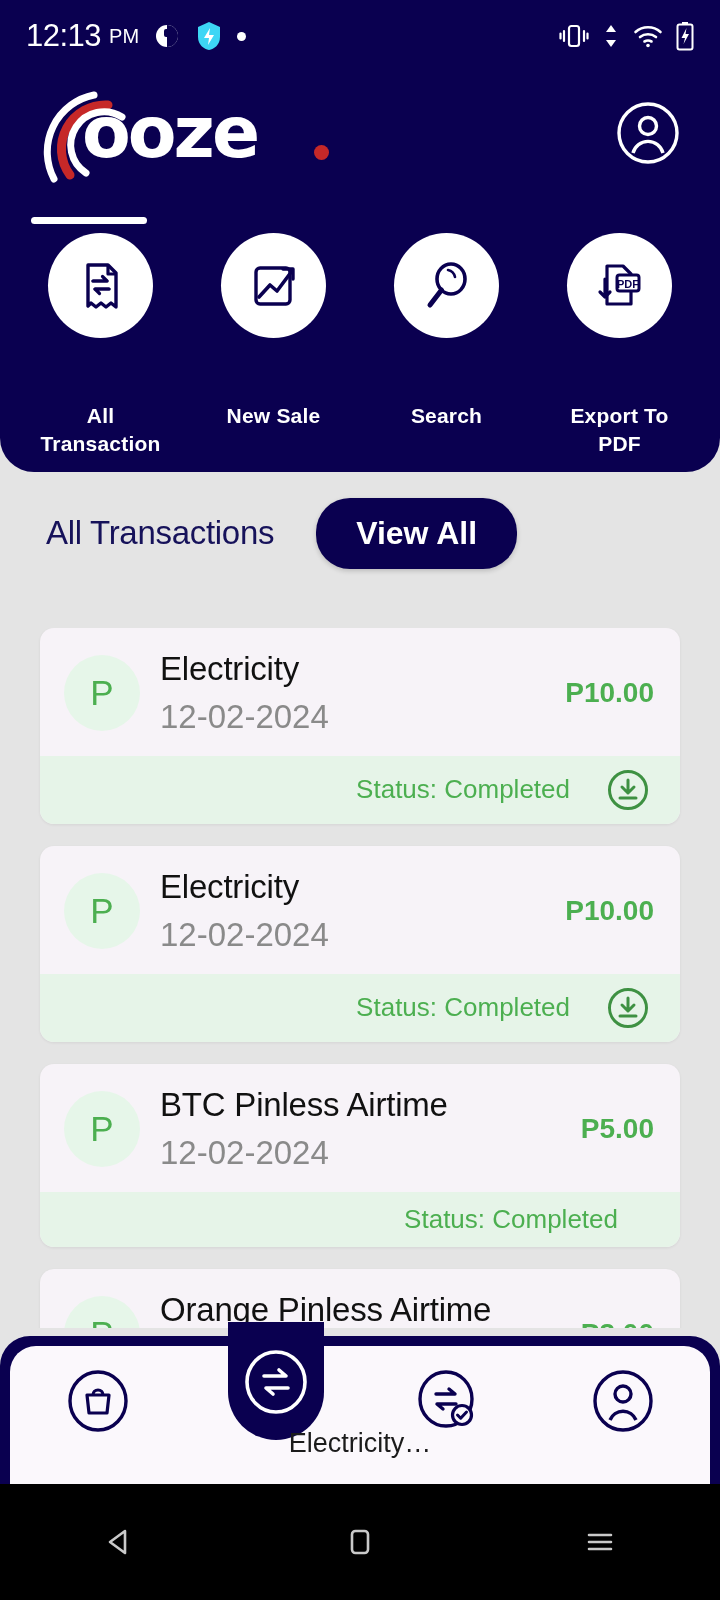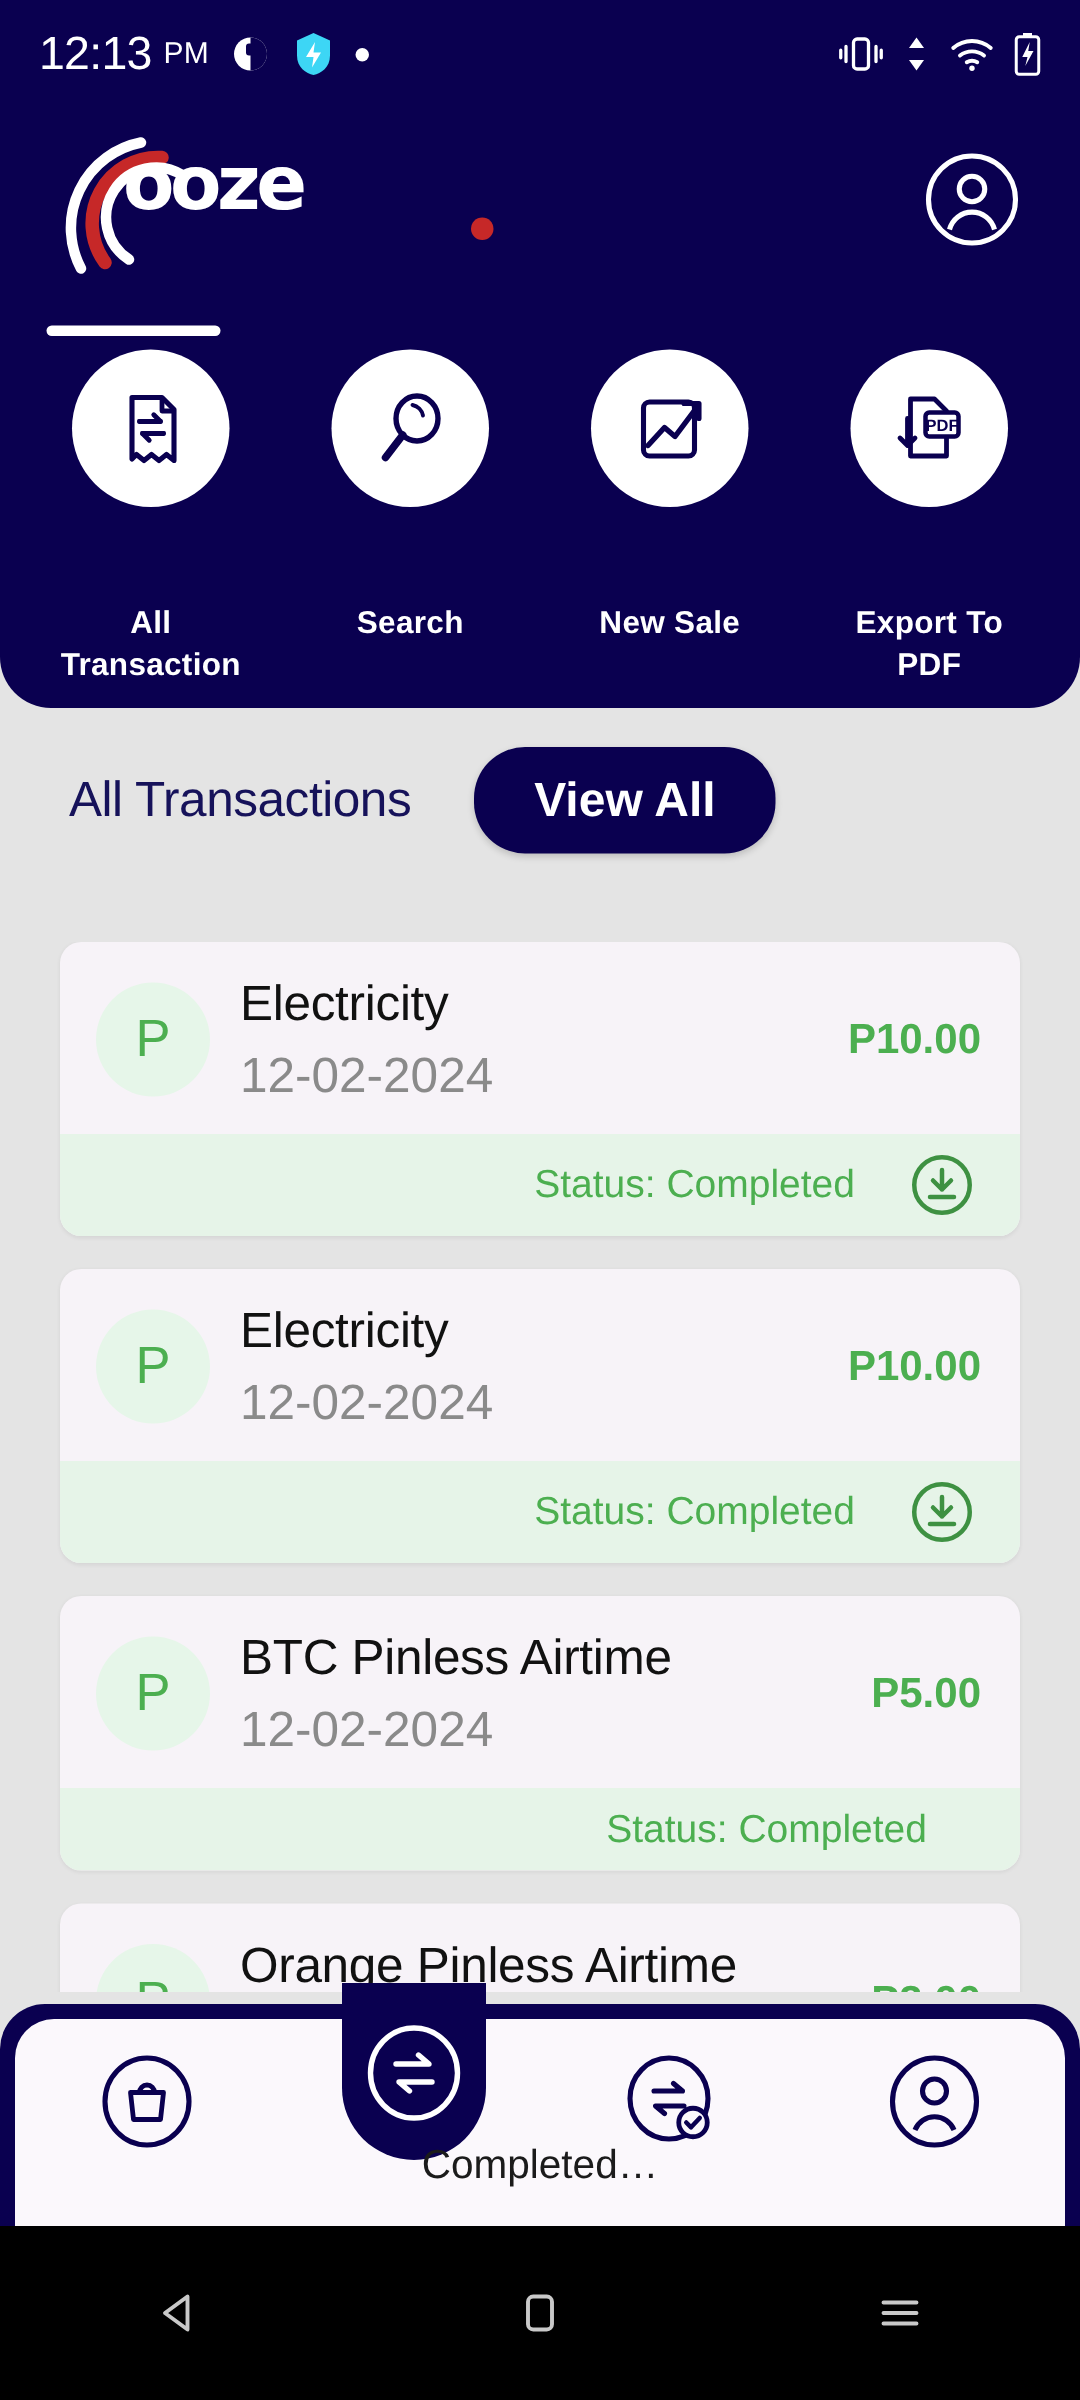--- a/index.html
+++ b/index.html
@@ -31,21 +31,21 @@
     z-index:10;
   }
   .brand-row {
     position:absolute; top:78px; left:0; width:720px; height:110px;
     display:flex; align-items:center; justify-content:space-between;
     padding:0 40px 0 36px;
   }
   .logo-wrap { position:relative; width:310px; height:100px; }
   .logo-text {
     position:absolute; left:46px; top:14px;
-    color:#fff; font-size:50px; font-weight:700;
+    color:#fff; font-size:71px; font-weight:700;
     letter-spacing:-3px; font-family:"DejaVu Sans", sans-serif;
     line-height:1;
   }
   .logo-dot {
     position:absolute; left:278px; top:62px;
     width:15px; height:15px; border-radius:50%; background:#C62828;
   }
   .logo-arcs { position:absolute; left:0; top:0; }
   .profile-btn { width:64px; height:64px; }
 
@@ -183,37 +183,37 @@
         </div>
         <div class="action-label">
           <span>All</span><br>
           <span>Transaction</span>
         </div>
       </div>
 
       <div class="action">
         <div class="action-circle">
           <svg width="58" height="58" viewBox="0 0 58 58">
+            <rect x="11" y="11" width="34" height="36" rx="4" stroke="#0A0050" stroke-width="3.4" fill="none"></rect>
+            <path d="M14 40 L25 28 L32 34 L47 14" stroke="#0A0050" stroke-width="3.6" fill="none" stroke-linecap="round" stroke-linejoin="round"></path>
+            <path d="M38 12 h10 v10" stroke="#0A0050" stroke-width="3.4" fill="none" stroke-linecap="round" stroke-linejoin="round"></path>
+          </svg>
+        </div>
+        <div class="action-label">New Sale</div>
+      </div>
+
+      <div class="action">
+        <div class="action-circle">
+          <svg width="58" height="58" viewBox="0 0 58 58">
             <ellipse cx="33" cy="22" rx="14" ry="15" stroke="#0A0050" stroke-width="3.6" fill="none"></ellipse>
             <path d="M23.5 33 L12 48" stroke="#0A0050" stroke-width="5" fill="none" stroke-linecap="round"></path>
             <path d="M30 13 a9 9 0 0 1 7 7" stroke="#0A0050" stroke-width="2.6" fill="none" stroke-linecap="round"></path>
           </svg>
         </div>
         <div class="action-label">Search</div>
-      </div>
-
-      <div class="action">
-        <div class="action-circle">
-          <svg width="58" height="58" viewBox="0 0 58 58">
-            <rect x="11" y="11" width="34" height="36" rx="4" stroke="#0A0050" stroke-width="3.4" fill="none"></rect>
-            <path d="M14 40 L25 28 L32 34 L47 14" stroke="#0A0050" stroke-width="3.6" fill="none" stroke-linecap="round" stroke-linejoin="round"></path>
-            <path d="M38 12 h10 v10" stroke="#0A0050" stroke-width="3.4" fill="none" stroke-linecap="round" stroke-linejoin="round"></path>
-          </svg>
-        </div>
-        <div class="action-label">New Sale</div>
       </div>
 
       <div class="action">
         <div class="action-circle">
           <svg width="58" height="58" viewBox="0 0 58 58">
             <path d="M16 9 h16 l8 8 v30 h-24 Z" stroke="#0A0050" stroke-width="3.2" fill="none" stroke-linejoin="round"></path>
             <path d="M14 22 v18 m0 0 l-5-5 m5 5 l5-5" stroke="#0A0050" stroke-width="3.2" fill="none" stroke-linecap="round" stroke-linejoin="round"></path>
             <rect x="26" y="18" width="22" height="16" rx="2.5" stroke="#0A0050" stroke-width="3" fill="#fff"></rect>
             <text x="37" y="30.5" font-family="Liberation Sans, sans-serif" font-size="11" font-weight="700" fill="#0A0050" text-anchor="middle">PDF</text>
           </svg>
@@ -371,21 +371,21 @@
         </svg>
       </div>
 
     </div>
 
     <div class="nav-fab-notch"></div>
     <svg class="nav-fab-icon" width="64" height="64" viewBox="0 0 64 64">
       <ellipse cx="32" cy="32" rx="29" ry="30" stroke="#fff" stroke-width="3.6" fill="none"></ellipse>
       <path d="M20 26 h22 l-7-6 M44 38 h-22 l7 6" stroke="#fff" stroke-width="3.6" fill="none" stroke-linecap="round" stroke-linejoin="round"></path>
     </svg>
-    <div class="nav-center-label">Completed…</div>
+    <div class="nav-center-label">Electricity…</div>
   </div>
 
   <div class="sysnav">
     <div class="sysnav-btn">
       <svg width="36" height="36" viewBox="0 0 36 36">
         <path d="M23 7 L8 18 L23 29 Z" stroke="#C9C9C9" stroke-width="2.6" fill="none" stroke-linejoin="round"></path>
       </svg>
     </div>
     <div class="sysnav-btn">
       <svg width="36" height="36" viewBox="0 0 36 36">

